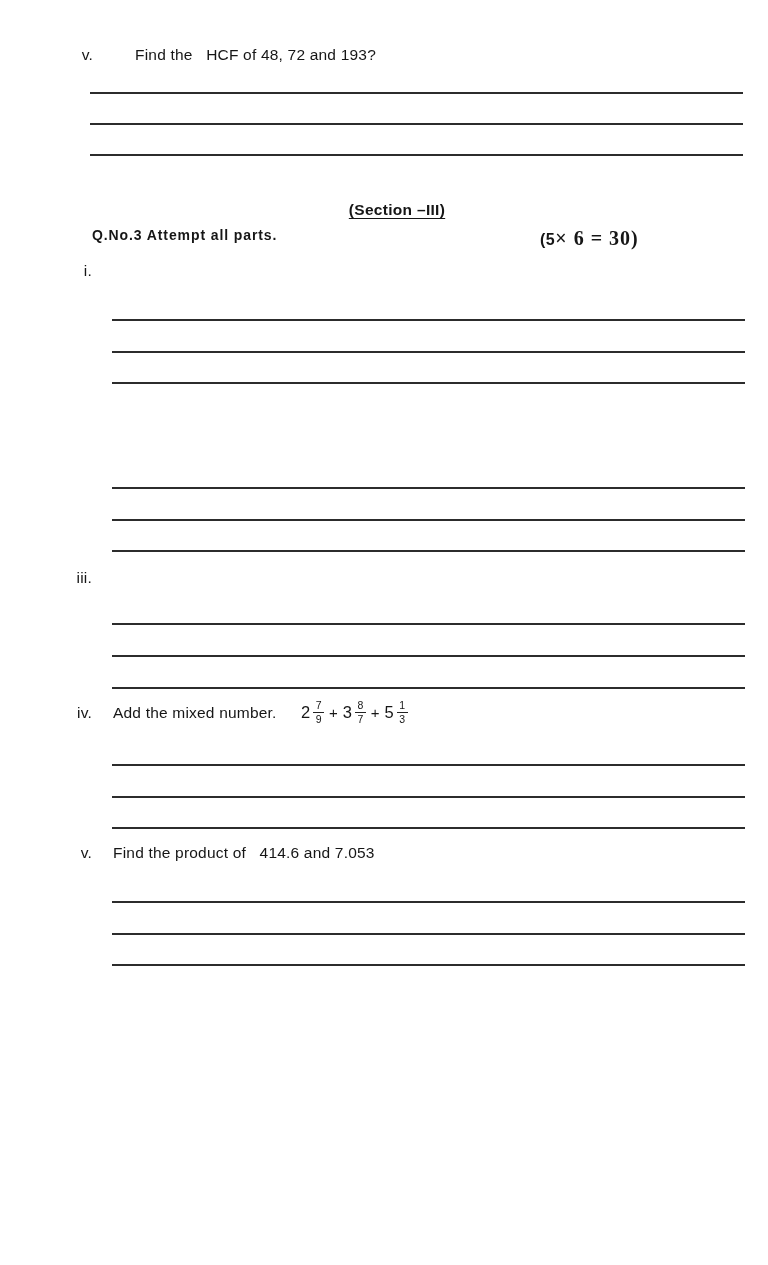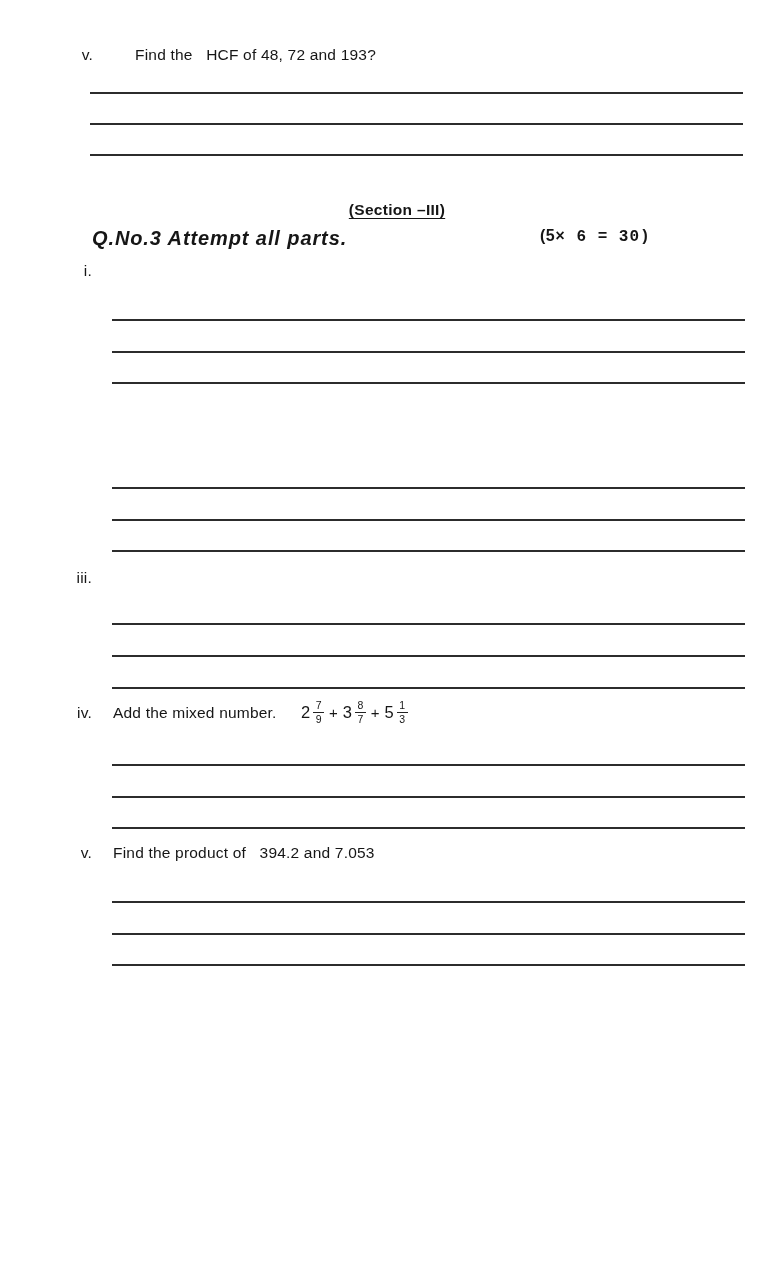--- a/index.html
+++ b/index.html
@@ -20,28 +20,28 @@
     white-space: pre;
   }
   .qtext sup { font-size: 10px; vertical-align: super; letter-spacing: 0; }
   .aline { position: absolute; height: 2px; background: #2c2c2c; }
   .section-title {
     position: absolute; left: 26px; width: 742px; text-align: center;
     font-size: 15.5px; font-weight: bold; letter-spacing: 0.3px;
     text-decoration: underline; text-underline-offset: 3px;
   }
   .qheading {
-    position: absolute; top: 0; font-size: 20px; font-weight: bold;
-    letter-spacing: 0.9px; white-space: pre; font-style: italic;
+    position: absolute; top: 0; font-size: 14px; font-weight: bold;
+    letter-spacing: 0.9px; white-space: pre;
   }
   .marks { position: absolute; top: 0; font-weight: bold; white-space: pre; }
   .marks-pre { font-size: 16px; letter-spacing: 0.5px; }
   .marks-rest {
-    font-family: Liberation Mono, monospace;
-    font-size: 16px; letter-spacing: 1px;
+    font-family: Liberation Serif, serif;
+    font-size: 20px; letter-spacing: 1px;
   }
   .expr {
     position: absolute; display: inline-flex; align-items: center;
     font-size: 16.5px; font-weight: 500;
   }
   .whole { font-size: 16.5px; }
   .frac {
     display: inline-flex; flex-direction: column; align-items: center;
     font-size: 10.5px; line-height: 1.25; margin-left: 3px;
   }
@@ -109,19 +109,19 @@
           <span class="fden">3</span>
         </span>
     </span>
   </div>
   <div class="aline" style="top:764px;left:112px;width:633px"></div>
   <div class="aline" style="top:796px;left:112px;width:633px"></div>
   <div class="aline" style="top:827px;left:112px;width:633px"></div>
 
   <div class="row" style="top:844px">
     <span class="num">v.</span>
-    <span class="qtext" style="left:113px">Find the product of   394.2 and 7.053</span>
+    <span class="qtext" style="left:113px">Find the product of   414.6 and 7.053</span>
   </div>
   <div class="aline" style="top:901px;left:112px;width:633px"></div>
   <div class="aline" style="top:933px;left:112px;width:633px"></div>
   <div class="aline" style="top:964px;left:112px;width:633px"></div>
 
 </div>
 
 </body></html>

